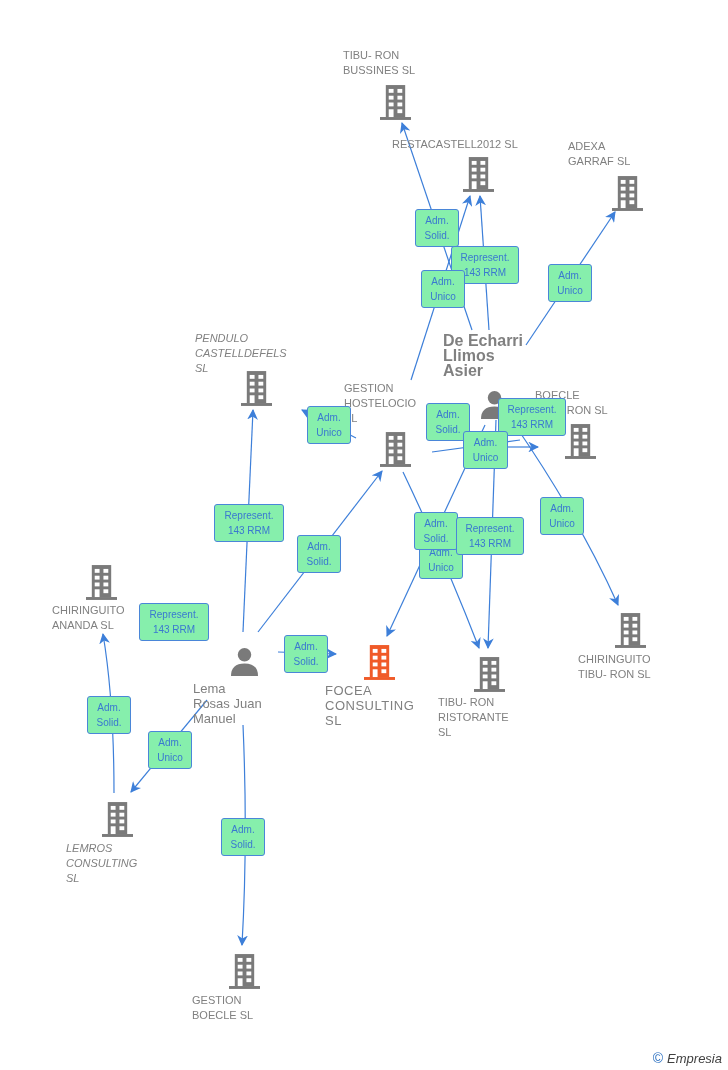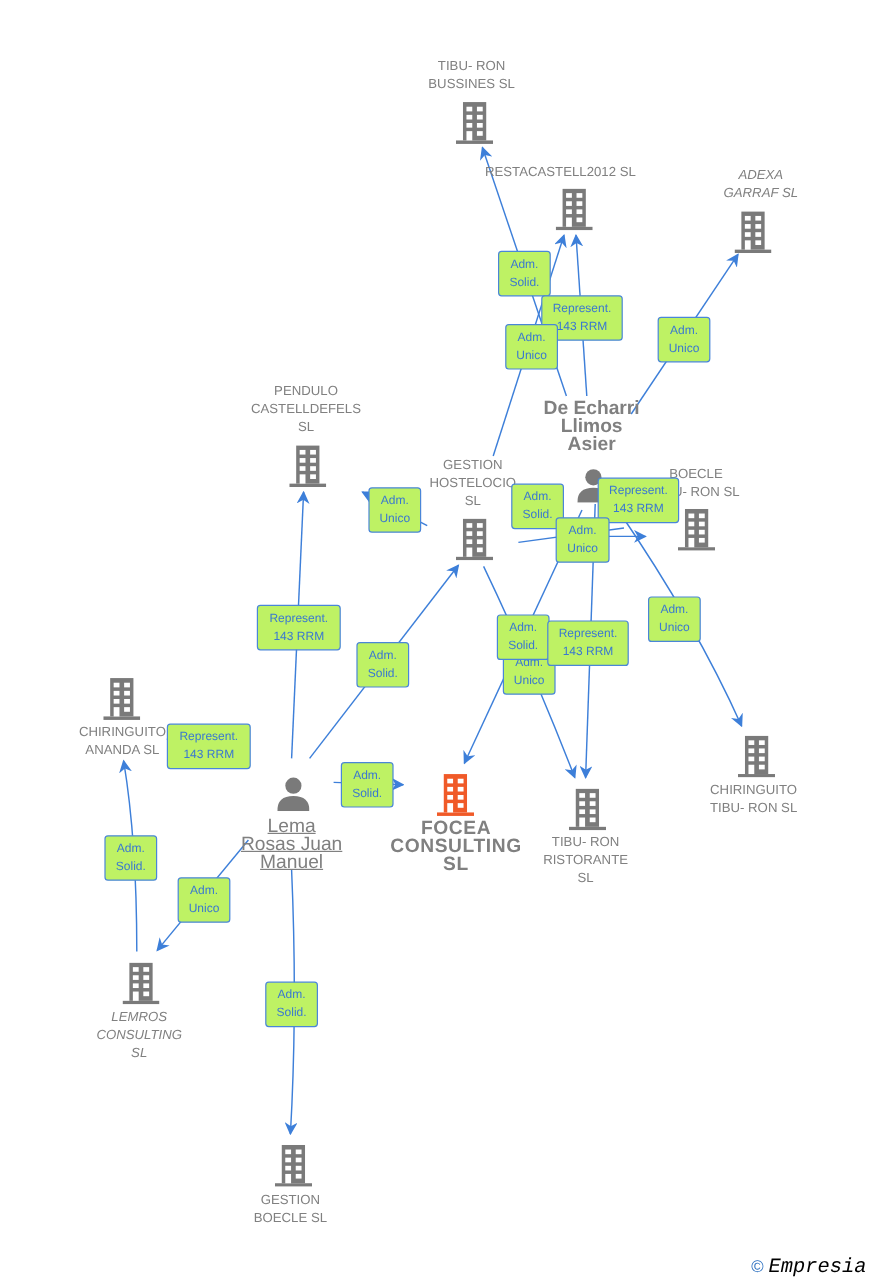--- a/index.html
+++ b/index.html
@@ -1,27 +1,27 @@
 <!DOCTYPE html>
 <html><head>
   <meta charset="utf-8">
   <style>
     html, body { margin: 0; padding: 0; background: #ffffff; }
     body { width: 728px; height: 1070px; position: relative; overflow: hidden;
            font-family: "Liberation Sans", sans-serif; }
     #edges { position: absolute; left: 0; top: 0; width: 728px; height: 1070px; }
-    .node { position: absolute; text-align: center; color: #808080; font-size: 11px; line-height: 15px; }
+    .node { position: absolute; text-align: left; color: #808080; font-size: 11px; line-height: 15px; }
     .node .name { display: block; white-space: pre-line; }
-    .node.focus .name { color: #808080; font-weight: bold; font-size: 16px; letter-spacing: 0.5px; }
+    .node.focus .name { color: #808080; font-weight: normal; font-size: 13px; letter-spacing: 0.5px; }
     .icon { position: absolute; }
-    .rel { position: absolute; background: #bef264; border: 1px solid #4a86d8; border-radius: 3px;
+    .rel { position: absolute; background: #86efac; border: 1px solid #4a86d8; border-radius: 3px;
            color: #3a78d0; font-size: 10px; line-height: 15px; padding: 3px 6px;
            text-align: center; white-space: pre-line; box-sizing: border-box; }
     .footer { position: absolute; right: 6px; bottom: 4px; font-size: 13px; color: #2a6fc0; }
-    .footer .brand { color: #000000; font-style: italic; font-family: Liberation Mono, monospace; font-size: 17px; }
+    .footer .brand { color: #404040; font-style: italic; font-family: Liberation Sans, sans-serif; font-size: 13px; }
     .footer .c { color: #2a6fc0; font-size: 14px; margin-right: 4px; }
   </style>
 </head>
 <body>
 
 <svg id="edges" xmlns="http://www.w3.org/2000/svg">
   <defs>
     <marker id="arr" viewBox="0 0 10 10" refX="9" refY="5" markerWidth="9" markerHeight="9" orient="auto-start-reverse">
       <path d="M0,0 L10,5 L0,10 L3,5 z" fill="#3d7fd9"></path>
     </marker>
@@ -97,38 +97,38 @@
     <use href="#bld"></use>
   </svg>
 
 <div class="node" style="left:392px;top:137px;width:150px;">
   <span class="name">RESTACASTELL2012 SL</span>
 </div>
 <svg class="icon" style="left:463px;top:157px;" width="31" height="35" fill="#7a7a7a">
     <use href="#bld"></use>
   </svg>
 
-<div class="node" style="left:584px;top:139px;width:100px;font-style:italic;">
+<div class="node" style="left:568px;top:139px;width:100px;">
   <span class="name">ADEXA
 GARRAF  SL</span>
 </div>
 <svg class="icon" style="left:612px;top:176px;" width="31" height="35" fill="#7a7a7a">
     <use href="#bld"></use>
   </svg>
 
 <div class="node" style="left:443px;top:333px;width:100px;font-size:16px;font-weight:bold;">
   <span class="name">De Echarri
 Llimos
 Asier</span>
 </div>
 <svg class="icon" style="left:481px;top:390px;" width="27" height="29" fill="#7a7a7a">
     <use href="#psn"></use>
   </svg>
 
-<div class="node" style="left:195px;top:319px;width:120px;">
+<div class="node" style="left:195px;top:331px;width:120px;font-style:italic;">
   <span class="name">PENDULO
 CASTELLDEFELS
 SL</span>
 </div>
 <svg class="icon" style="left:241px;top:371px;" width="31" height="35" fill="#7a7a7a">
     <use href="#bld"></use>
   </svg>
 
 <div class="node" style="left:344px;top:381px;width:100px;">
   <span class="name">GESTION
@@ -151,21 +151,21 @@
     <use href="#bld"></use>
   </svg>
 <div class="node" style="left:52px;top:603px;width:100px;">
   <span class="name">CHIRINGUITO
 ANANDA  SL</span>
 </div>
 
 <svg class="icon" style="left:231px;top:647px;" width="27" height="29" fill="#7a7a7a">
     <use href="#psn"></use>
   </svg>
-<div class="node" style="left:193px;top:681px;width:100px;font-size:16px;text-decoration:underline;">
+<div class="node" style="left:193px;top:681px;width:100px;font-size:13px;">
   <span class="name">Lema
 Rosas Juan
 Manuel</span>
 </div>
 
 <svg class="icon" style="left:364px;top:645px;" width="31" height="35" fill="#f05a28">
     <use href="#bld"></use>
   </svg>
 <div class="node focus" style="left:325px;top:683px;width:110px;">
   <span class="name">FOCEA

